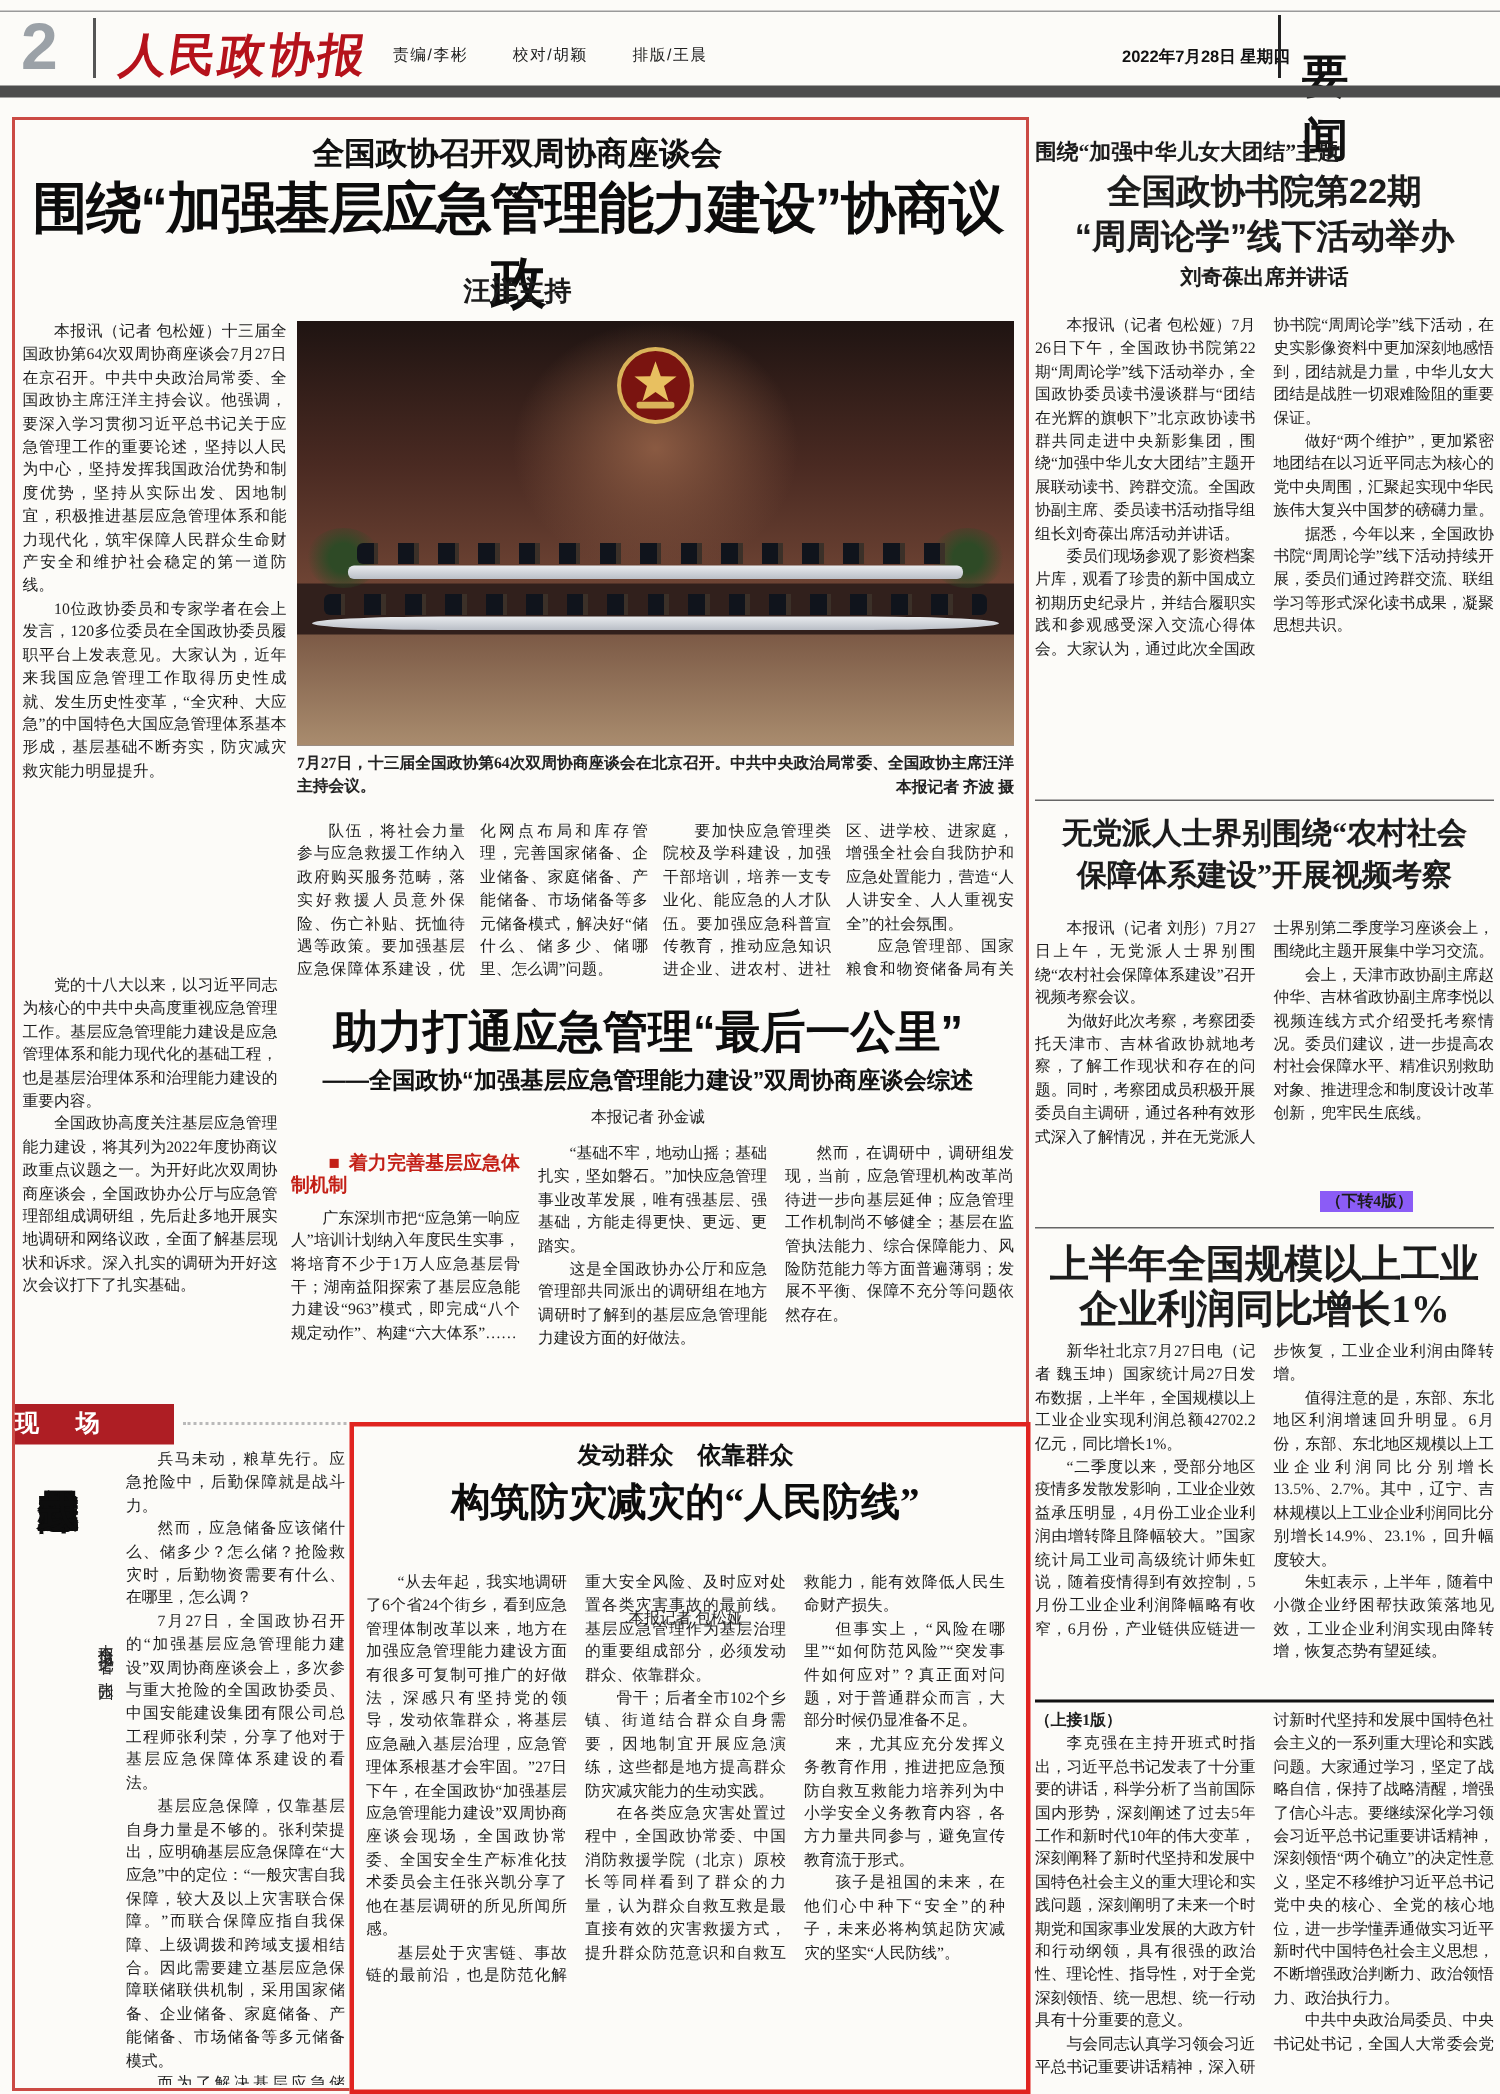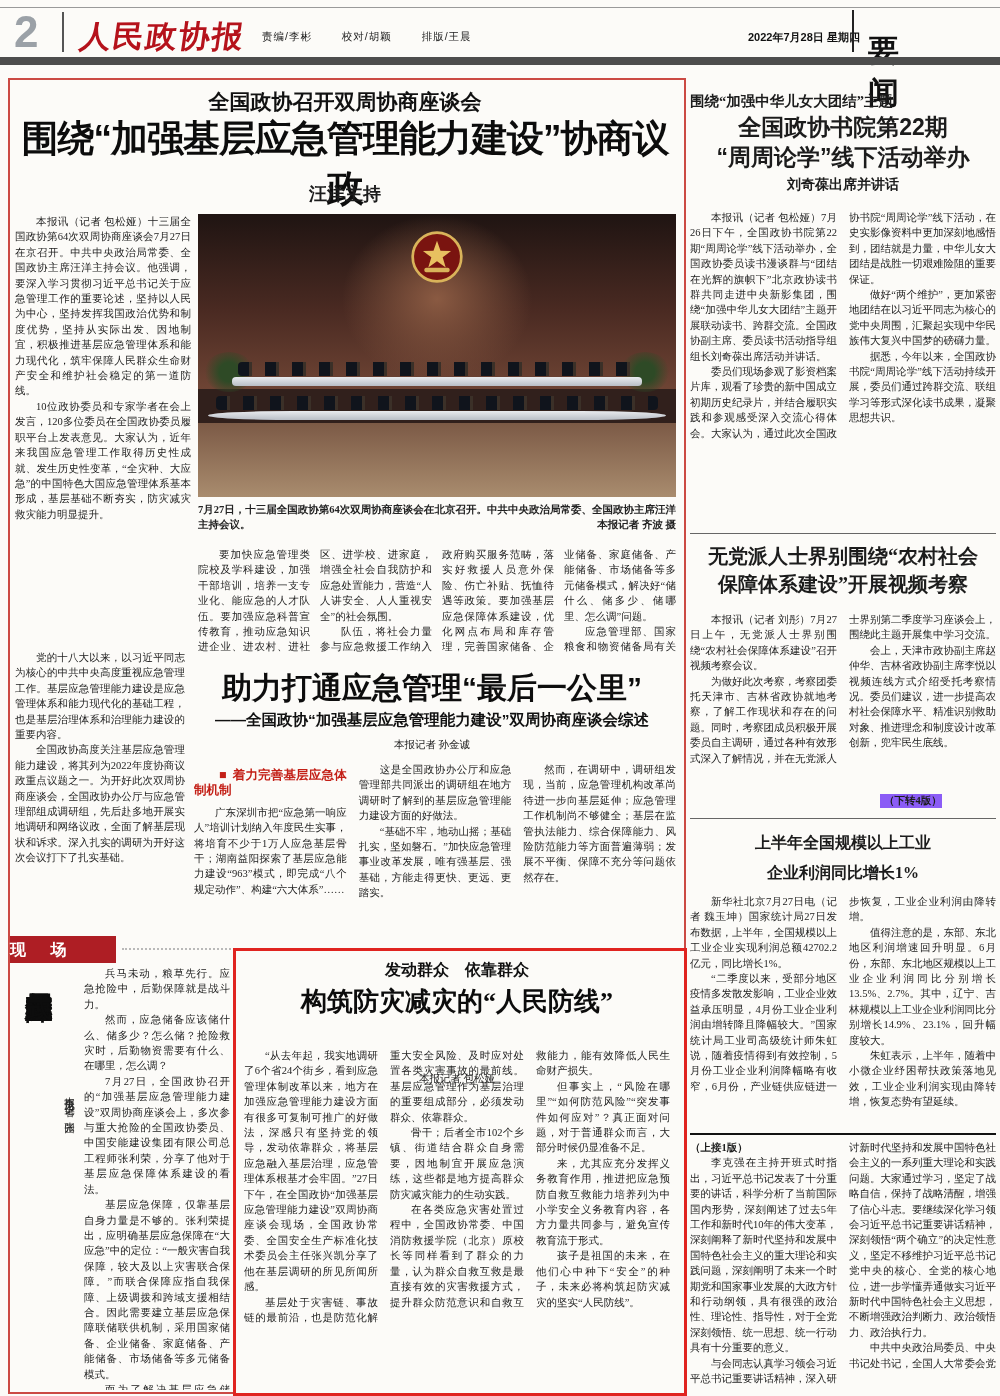--- a/index.html
+++ b/index.html
@@ -73,21 +73,21 @@
   .def-cols{position:absolute;left:244px;top:1048px;width:426px;height:330px;column-count:3;column-gap:12px;}
   .st1-kicker{position:absolute;left:690px;top:92px;width:306px;font-size:14.5px;font-weight:bold;}
   .st1-h{position:absolute;left:690px;top:112px;width:306px;text-align:center;font-size:23px;font-weight:900;line-height:30px;}
   .st1-byline{position:absolute;left:690px;top:176px;width:306px;text-align:center;font-size:14px;font-weight:bold;}
   .st1-body{position:absolute;left:690px;top:210px;width:306px;height:318px;column-count:2;column-gap:12px;}
   .rdiv1{position:absolute;left:690px;top:533px;width:306px;border-top:1px solid #666;}
   .st2-h{position:absolute;left:690px;top:542px;width:306px;text-align:center;font-size:20px;font-weight:900;line-height:28px;}
   .st2-body{position:absolute;left:690px;top:612px;width:306px;height:198px;column-count:2;column-gap:12px;}
   .jump{position:absolute;left:880px;top:794px;font-size:10.5px;font-weight:bold;background:#8b5cf6;padding-left:4px;}
   .rdiv2{position:absolute;left:690px;top:818px;width:306px;border-top:1px solid #666;}
-  .st3-h{position:absolute;left:690px;top:828px;width:306px;text-align:center;font-size:16px;font-weight:900;line-height:30px;}
+  .st3-h{position:absolute;left:690px;top:828px;width:306px;text-align:center;font-size:26px;font-weight:900;line-height:30px;}
   .st3-body{position:absolute;left:690px;top:894px;width:306px;height:236px;column-count:2;column-gap:12px;}
   .rdiv3{position:absolute;left:690px;top:1133px;width:306px;border-top:2px solid #111;}
   .cont-body{position:absolute;left:690px;top:1140px;width:306px;height:250px;column-count:2;column-gap:12px;}
   .cont-label{text-indent:0 !important;font-weight:bold;}
 </style>
 </head>
 <body>
 
 <div id="page">
 
@@ -132,37 +132,37 @@
     <div class="people" style="left:18px;top:182px;width:442px;"></div>
     <div class="table" style="left:10px;top:197px;width:458px;border-radius:50%/12px;"></div>
     <div class="screen" style="left:196px;top:210px;"></div>
     <div class="screen" style="left:244px;top:210px;width:30px;background:#23406e;"></div>
     <div class="floor"></div>
   </div>
   <div class="caption">7月27日，十三届全国政协第64次双周协商座谈会在北京召开。中共中央政治局常委、全国政协主席汪洋主持会议。</div>
   <div class="credit">本报记者 齐波 摄</div>
 
   <div class="lead-under body-text">
+    <p>队伍，将社会力量参与应急救援工作纳入政府购买服务范畴，落实好救援人员意外保险、伤亡补贴、抚恤待遇等政策。要加强基层应急保障体系建设，优化网点布局和库存管理，完善国家储备、企业储备、家庭储备、产能储备、市场储备等多元储备模式，解决好“储什么、储多少、储哪里、怎么调”问题。</p>
     <p>要加快应急管理类院校及学科建设，加强干部培训，培养一支专业化、能应急的人才队伍。要加强应急科普宣传教育，推动应急知识进企业、进农村、进社区、进学校、进家庭，增强全社会自我防护和应急处置能力，营造“人人讲安全、人人重视安全”的社会氛围。</p>
-    <p>队伍，将社会力量参与应急救援工作纳入政府购买服务范畴，落实好救援人员意外保险、伤亡补贴、抚恤待遇等政策。要加强基层应急保障体系建设，优化网点布局和库存管理，完善国家储备、企业储备、家庭储备、产能储备、市场储备等多元储备模式，解决好“储什么、储多少、储哪里、怎么调”问题。</p>
     <p>应急管理部、国家粮食和物资储备局有关负责人介绍了有关情况，并与委员们进行了互动交流。</p>
   </div>
 
   <div class="sum-headline sans">助力打通应急管理“最后一公里”</div>
   <div class="sum-sub sans">——全国政协“加强基层应急管理能力建设”双周协商座谈会综述</div>
   <div class="sum-byline">本报记者 孙金诚</div>
   <div class="sum-colA body-text">
     <p>党的十八大以来，以习近平同志为核心的中共中央高度重视应急管理工作。基层应急管理能力建设是应急管理体系和能力现代化的基础工程，也是基层治理体系和治理能力建设的重要内容。</p>
     <p>全国政协高度关注基层应急管理能力建设，将其列为2022年度协商议政重点议题之一。为开好此次双周协商座谈会，全国政协办公厅与应急管理部组成调研组，先后赴多地开展实地调研和网络议政，全面了解基层现状和诉求。深入扎实的调研为开好这次会议打下了扎实基础。</p>
   </div>
   <div class="sum-cols body-text">
     <p class="sum-subhead"><span class="bullet">■</span><span>着力完善基层应急体制机制</span></p>
     <p>广东深圳市把“应急第一响应人”培训计划纳入年度民生实事，将培育不少于1万人应急基层骨干；湖南益阳探索了基层应急能力建设“963”模式，即完成“八个规定动作”、构建“六大体系”……</p>
+    <p>“基础不牢，地动山摇；基础扎实，坚如磐石。”加快应急管理事业改革发展，唯有强基层、强基础，方能走得更快、更远、更踏实。</p>
     <p>这是全国政协办公厅和应急管理部共同派出的调研组在地方调研时了解到的基层应急管理能力建设方面的好做法。</p>
-    <p>“基础不牢，地动山摇；基础扎实，坚如磐石。”加快应急管理事业改革发展，唯有强基层、强基础，方能走得更快、更远、更踏实。</p>
     <p>然而，在调研中，调研组发现，当前，应急管理机构改革尚待进一步向基层延伸；应急管理工作机制尚不够健全；基层在监管执法能力、综合保障能力、风险防范能力等方面普遍薄弱；发展不平衡、保障不充分等问题依然存在。</p>
   </div>
 
   <div class="scene-tag sans">现 场</div>
   <div class="scene-dots"></div>
   <div class="v-headline">基层应急保障应建立多元储备模式</div>
   <div class="v-byline">本报见习记者 张园</div>
   <div class="scene-body body-text">
     <p>兵马未动，粮草先行。应急抢险中，后勤保障就是战斗力。</p>
     <p>然而，应急储备应该储什么、储多少？怎么储？抢险救灾时，后勤物资需要有什么、在哪里，怎么调？</p>

